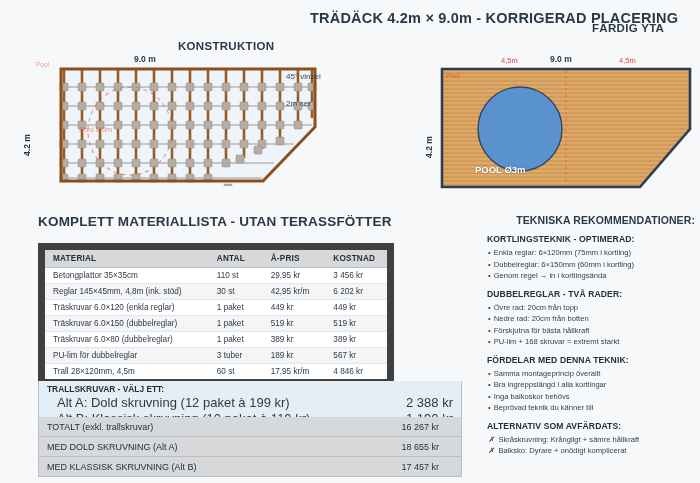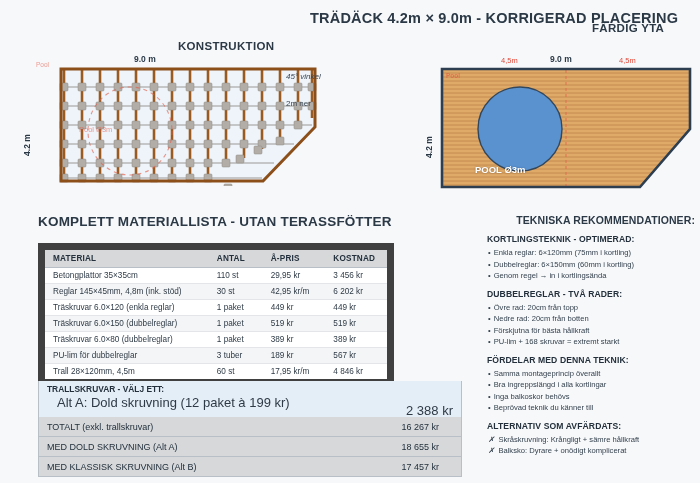--- a/index.html
+++ b/index.html
@@ -55,21 +55,21 @@
   #kon-dim-top { left: 110px; top: 2px; }
   #kon-dim-left { left: -8px; top: 88px; }
 
   #kon-svg { position: absolute; left: 34px; top: 14px; }
 
   .annot {
     position: absolute;
     font-size: 8px; color: #3a4753;
     white-space: nowrap;
   }
-  #annot-vinkel { left: 262px; top: 20px; font-style: italic; }
+  #annot-vinkel { left: 262px; top: 20px; }
   #annot-ner { left: 262px; top: 47px; }
 
   
   #fardigyta-diagram {
     position: absolute;
     left: 415px; top: 52px;
     width: 280px; height: 140px;
   }
   #fy-dim-left { left: 3px; top: 90px; }
   #fy-dim-top  { left: 135px; top: 2px; font-size: 8.5px; }
@@ -163,21 +163,21 @@
     font-size: 8.4px; font-weight: bold;
     color: #23303c;
     margin-bottom: 1px;
   }
   .screws-row {
     display: flex; justify-content: space-between;
     font-size: 13px; color: #2e3a46;
     padding-left: 10px;
     line-height: 1.22;
   }
-  .screws-row .amt { font-weight: normal; margin-top: 8px; }
+  .screws-row .amt { font-weight: normal; }
 
   .total-row {
     position: absolute;
     left: 38px;
     width: 424px;
     height: 20px;
     background: #d6d8da;
     border: 1px solid #b9bfc6;
     border-top: none;
     display: flex; align-items: center;

